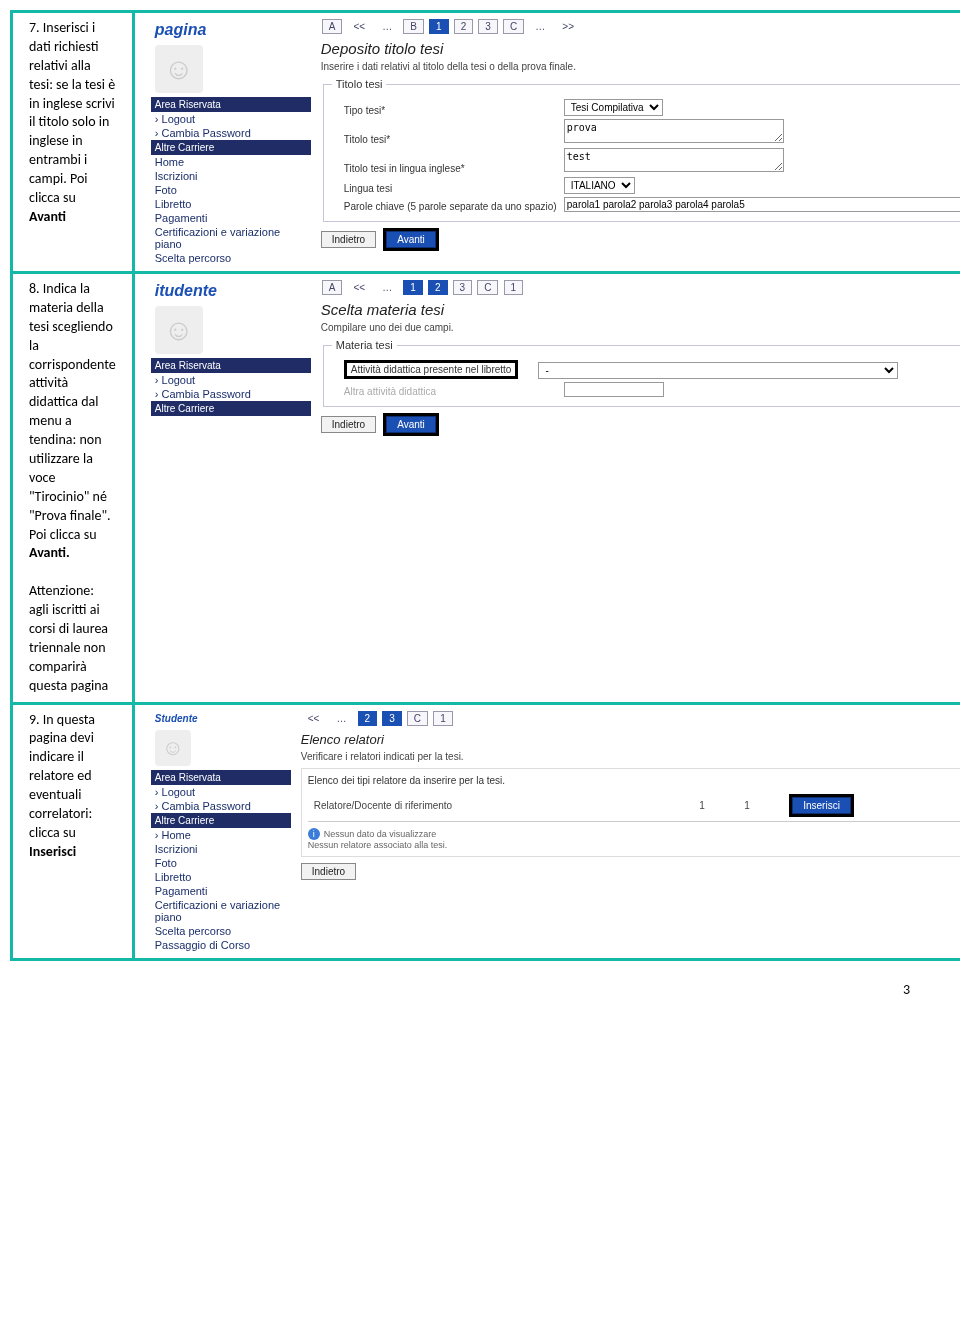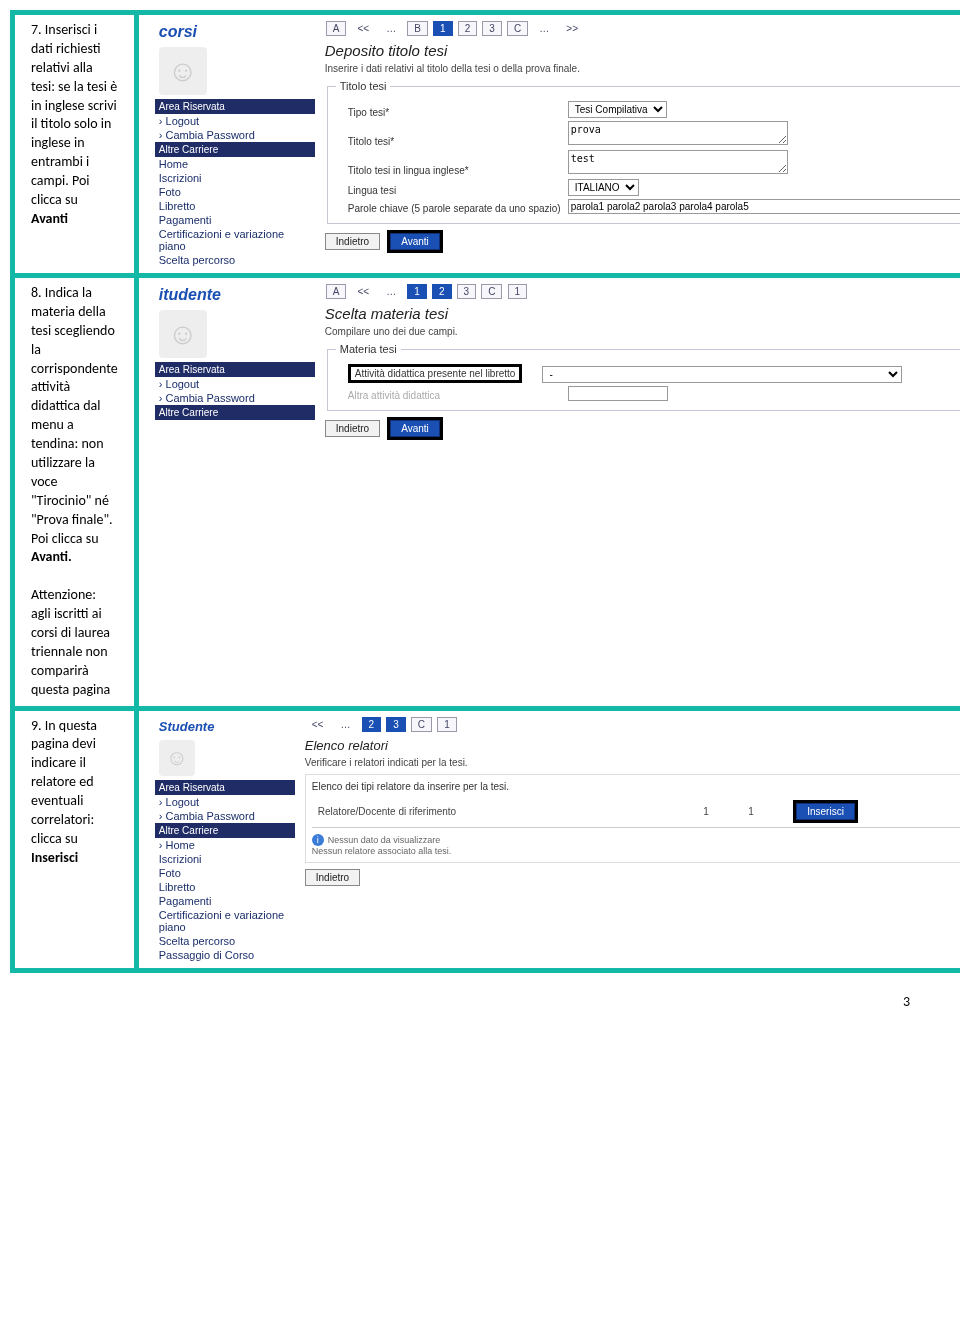--- a/index.html
+++ b/index.html
@@ -1,19 +1,19 @@
 <!DOCTYPE html>
 <html><head>
 <meta charset="utf-8">
 <style>
   * { box-sizing: border-box; }
   body { margin:0; font-family: Calibri, Arial, sans-serif; font-size:14px; color:#000; background:#fff; }
   .page { width:960px; margin:0 auto; padding:10px; }
   table.outer { border-collapse:collapse; width:100%; }
-  table.outer > tbody > tr > td { border:5px solid #14b8a6; vertical-align:top; padding:6px 16px; }
+  table.outer > tbody > tr > td { border:3px solid #14b8a6; vertical-align:top; padding:6px 16px; }
   td.leftcol { width:180px; font-size:14px; line-height:1.35; }
   td.leftcol strong { font-weight:bold; }
   
   .screen { background:#fff; position:relative; font-family: Arial, Helvetica, sans-serif; }
   .sidebar { width:160px; float:left; font-size:11px; color:#1a2e6a; }
   .sidebar .title-blue { color:#1a4fb3; font-style:italic; font-weight:bold; font-size:16px; padding:2px 4px; }
   .sidebar .avatar { width:48px; height:48px; background:#eee; border-radius:4px; margin:4px; display:flex; align-items:center; justify-content:center; color:#ccc; font-size:30px; }
   .sidebar .bar { background:#1f2c66; color:#fff; font-size:10px; padding:2px 4px; }
   .sidebar .link { color:#1a2e6a; padding:1px 4px; }
   .sidebar .link::before { content:"› "; }
@@ -57,21 +57,21 @@
 <table class="outer">
 <tbody>
 
 <tr>
 <td class="leftcol">
   <span>7. Inserisci i dati richiesti relativi alla tesi: se la tesi è in inglese scrivi il titolo solo in inglese in entrambi i campi. Poi clicca su </span><strong>Avanti</strong>
 </td>
 <td>
   <div class="screen cf">
     <div class="sidebar">
-      <div class="title-blue">corsi</div>
+      <div class="title-blue">pagina</div>
       <div class="avatar">☺</div>
       <div class="bar">Area Riservata</div>
       <div class="link">Logout</div>
       <div class="link">Cambia Password</div>
       <div class="bar">Altre Carriere</div>
       <div class="plain">Home</div>
       <div class="plain">Iscrizioni</div>
       <div class="plain">Foto</div>
       <div class="plain">Libretto</div>
       <div class="plain">Pagamenti</div>
@@ -178,21 +178,21 @@
 </td>
 </tr>
 
 <tr>
 <td class="leftcol">
   <span>9. In questa pagina devi indicare il relatore ed eventuali correlatori: clicca su </span><strong>Inserisci</strong>
 </td>
 <td>
   <div class="screen cf" style="font-size:10px">
     <div class="sidebar" style="width:140px">
-      <div class="title-blue" style="font-size:13px">Studente</div>
+      <div class="title-blue" style="font-size:10px">Studente</div>
       <div class="avatar" style="width:36px;height:36px;font-size:22px">☺</div>
       <div class="bar">Area Riservata</div>
       <div class="link">Logout</div>
       <div class="link">Cambia Password</div>
       <div class="bar">Altre Carriere</div>
       <div class="link">Home</div>
       <div class="plain">Iscrizioni</div>
       <div class="plain">Foto</div>
       <div class="plain">Libretto</div>
       <div class="plain">Pagamenti</div>

